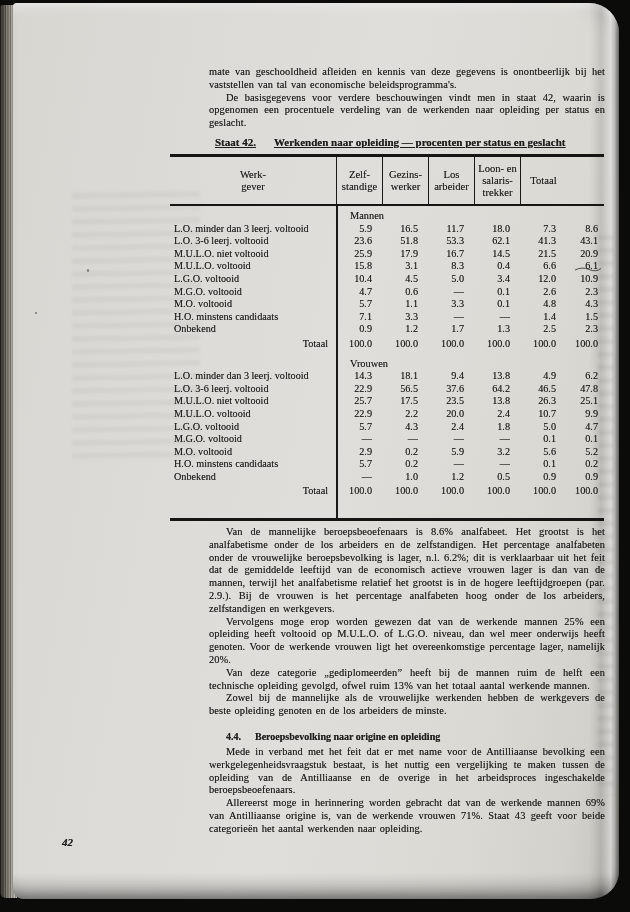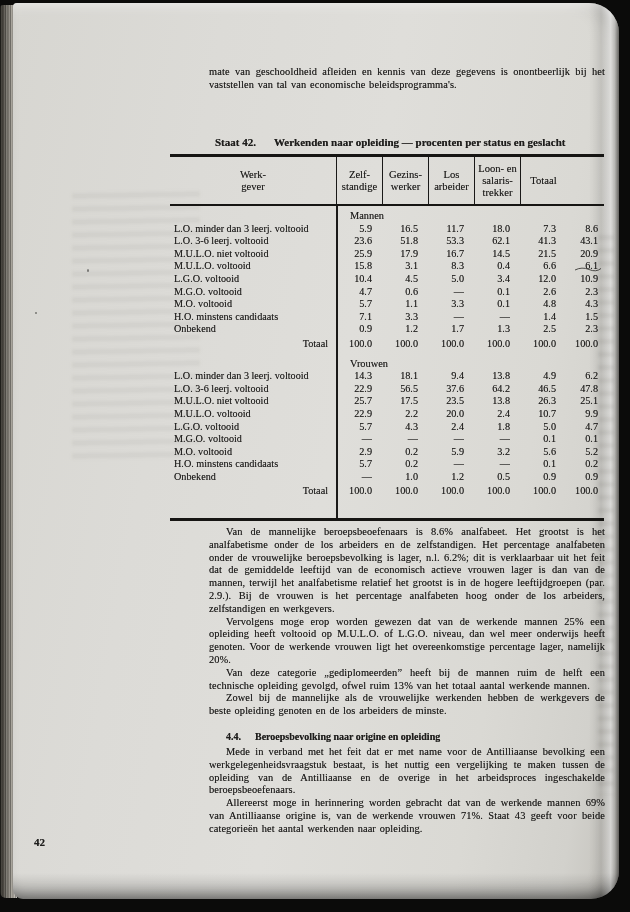--- a/index.html
+++ b/index.html
@@ -77,23 +77,24 @@
     <div class="page-right-sheen"></div>
     <div class="page-bottom-shade"></div>
   </div>
   <div class="ghost ghost-left"></div>
   <div class="ghost ghost-right"></div>
   <div class="speck speck1"></div>
   <div class="speck speck2"></div>
 
   <div class="layer col" style="left:209px;top:66px;">
     <p>mate van geschooldheid afleiden en kennis van deze gegevens is onontbeerlijk bij het vaststellen van tal van economische beleidsprogramma's.</p>
-  </div>
-
-  <div class="layer tbl-title" style="left:215px;top:136px;">
+    <p class="ind">De basisgegevens voor verdere beschouwingen vindt men in staat 42, waarin is opgenomen een procentuele verdeling van de werkenden naar opleiding per status en geslacht.</p>
+  </div>
+
+  <div class="layer tbl-title" style="left:215px;top:136px;text-decoration:underline;">
     <span>Staat 42.</span><span class="gap">Werkenden naar opleiding — procenten per status en geslacht</span>
   </div>
 
   <div class="s42">
     <div class="s42-head">
       <div class="hd">Werk-
 gever</div>
       <div class="hd">Zelf-
 standige</div>
       <div class="hd">Gezins-
@@ -307,14 +308,14 @@
 
   <div class="layer sec-h" style="left:226px;top:731px;">
     <span>4.4.</span><span class="gap">Beroepsbevolking naar origine en opleiding</span>
   </div>
 
   <div class="layer col" style="left:209px;top:746px;">
     <p class="ind">Mede in verband met het feit dat er met name voor de Antilliaanse bevolking een werkgelegenheidsvraagstuk bestaat, is het nuttig een vergelijking te maken tussen de opleiding van de Antilliaanse en de overige in het arbeidsproces ingeschakelde beroepsbeoefenaars.</p>
     <p class="ind">Allereerst moge in herinnering worden gebracht dat van de werkende mannen 69% van Antilliaanse origine is, van de werkende vrouwen 71%. Staat 43 geeft voor beide categorieën het aantal werkenden naar opleiding.</p>
   </div>
 
-  <div class="layer pageno" style="left:34px;top:836px;">42</div>
+  <div class="layer pageno" style="left:62px;top:836px;font-style:italic;">42</div>
 </div>
 
 </body></html>

